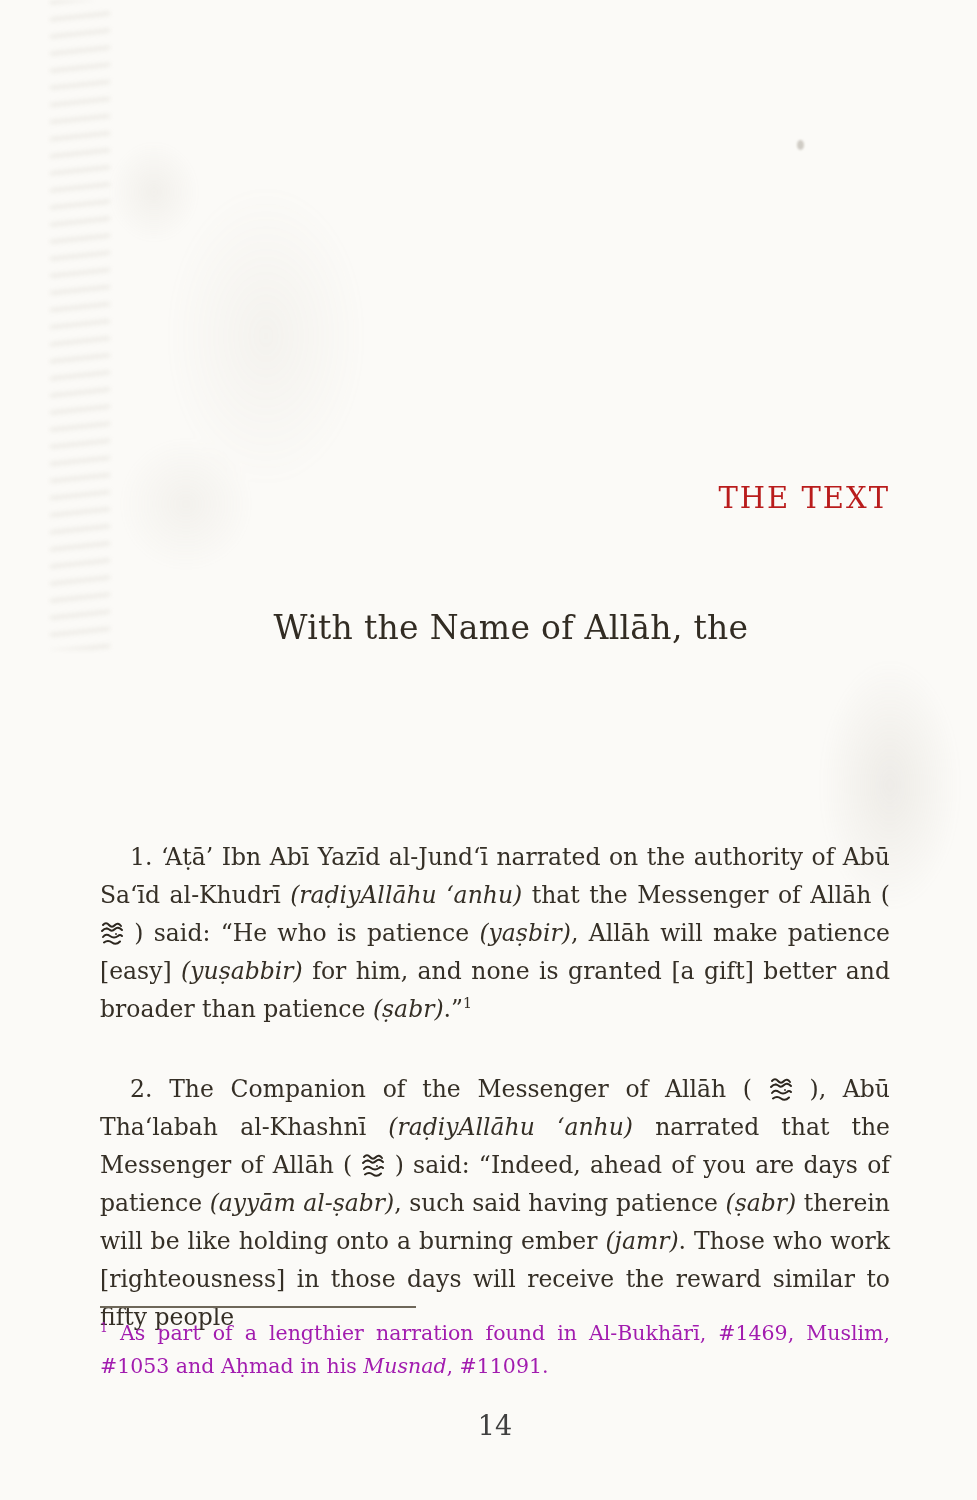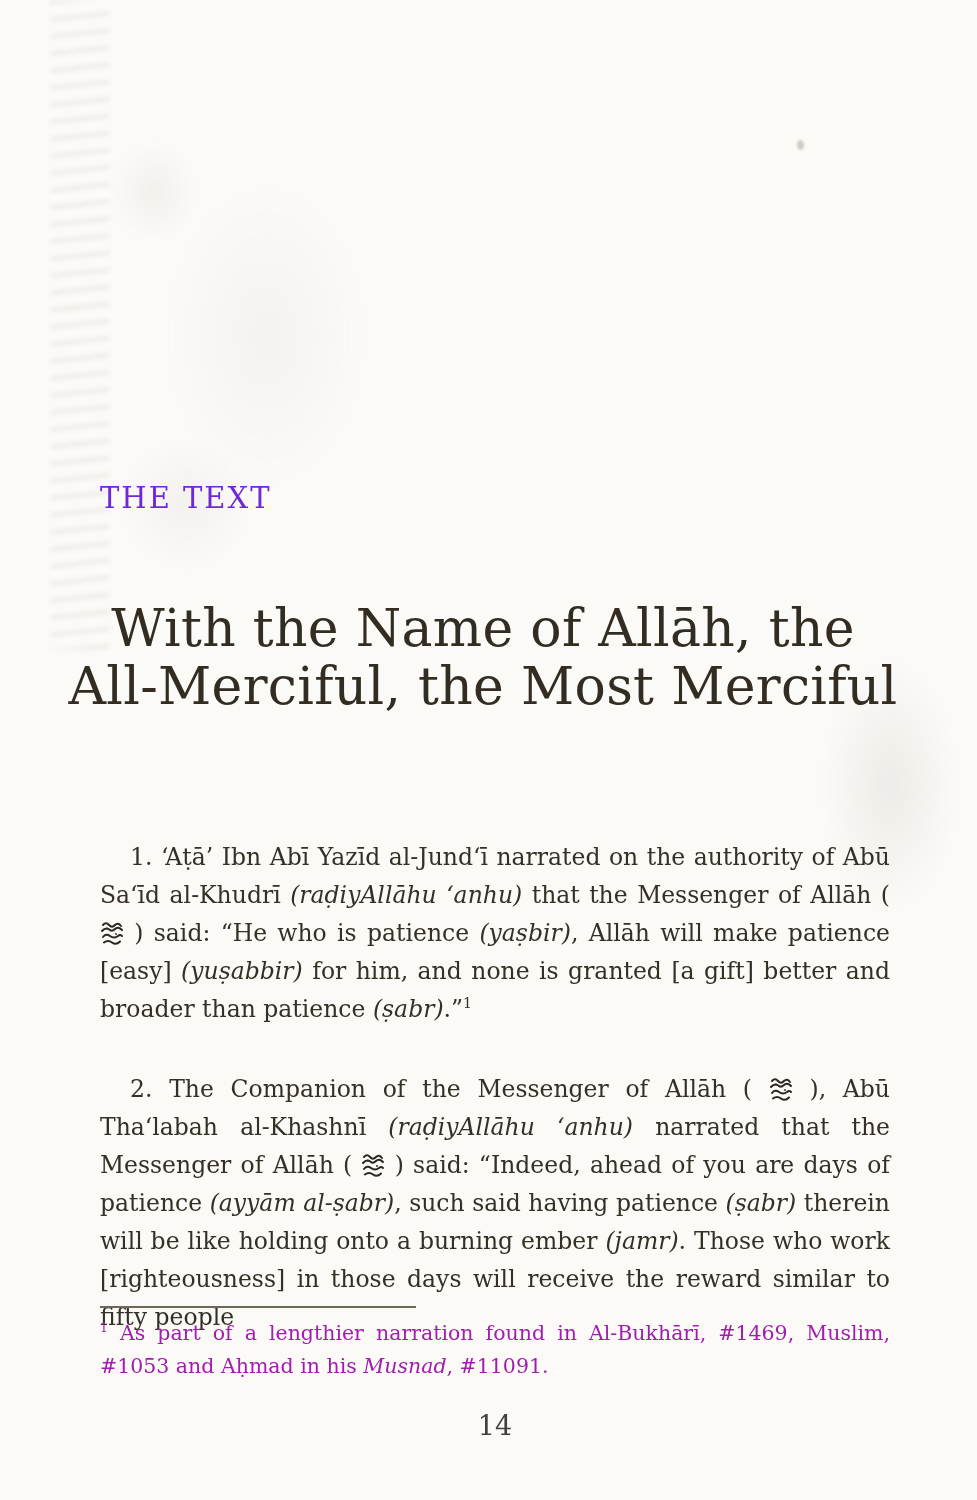--- a/index.html
+++ b/index.html
@@ -35,28 +35,28 @@
     background: rgba(125,117,103,0.35); border-radius: 50%; filter: blur(1px);
   }
   .artifact-right-smudge {
     position: absolute; left: 820px; top: 660px; width: 140px; height: 250px;
     background: radial-gradient(closest-side, rgba(160,152,138,0.14), rgba(160,152,138,0));
     filter: blur(3px);
   }
 
   .section-heading {
     position: absolute; top: 481px; left: 100px; width: 790px;
-    text-align: left;
+    text-align: right;
     font-size: 29px; letter-spacing: 2px;
-    color: #6d28d9;
+    color: #b91c1c;
   }
   .chapter-title {
-    position: absolute; top: 599px; left: 68px; width: 830px; margin: 0;
+    position: absolute; top: 599px; left: 96px; width: 830px; margin: 0;
     text-align: center;
-    font-size: 52px; font-weight: 400; line-height: 58px;
+    font-size: 33px; font-weight: 400; line-height: 58px;
     letter-spacing: 0.3px;
     color: #322c23;
   }
   .body-text {
     position: absolute; top: 838px; left: 100px; width: 790px;
   }
   .para {
     margin: 0;
     font-size: 23.5px; line-height: 38px;
     text-align: justify;
@@ -96,21 +96,21 @@
 
 <div class="page">
 
   <div class="artifact-left-band"></div>
   <div class="artifact-upper-smudge"></div>
   <div class="artifact-dot"></div>
   <div class="artifact-right-smudge"></div>
 
   <div class="section-heading">THE TEXT</div>
 
-  <h1 class="chapter-title"><span>With the Name of Allāh, the</span><br><span>All-Merciful, the Most Merciful</span></h1>
+  <h1 class="chapter-title"><span>With the Name of Allāh, the</span><br></h1>
 
   <div class="body-text">
     <p class="para"><span>1. ‘Aṭā’ Ibn Abī Yazīd al-Jund‘ī narrated on the authority of Abū Sa‘īd al-Khudrī </span><i>(raḍiyAllāhu ‘anhu)</i><span> that the Messenger of Allāh (</span>
   <span class="saw-glyph">
     <svg viewBox="0 0 24 26" xmlns="http://www.w3.org/2000/svg" fill="none" stroke="#2c261e" stroke-width="2" stroke-linecap="round">
       <path d="M3 5 q3 -3.5 6 0 t6 0 q3 -3 6 1"></path>
       <path d="M2 11 q4 -4.5 8 -1 q2 2 5 -1 q3 -3 7 1"></path>
       <path d="M3 17 q3 -4 7 -1 t8 0 q2 -2 4 0"></path>
       <path d="M4 22.5 q4 -3 8 0 t8 -1"></path>
       <circle cx="7" cy="8.5" r="0.9" fill="#2c261e" stroke="none"></circle>

